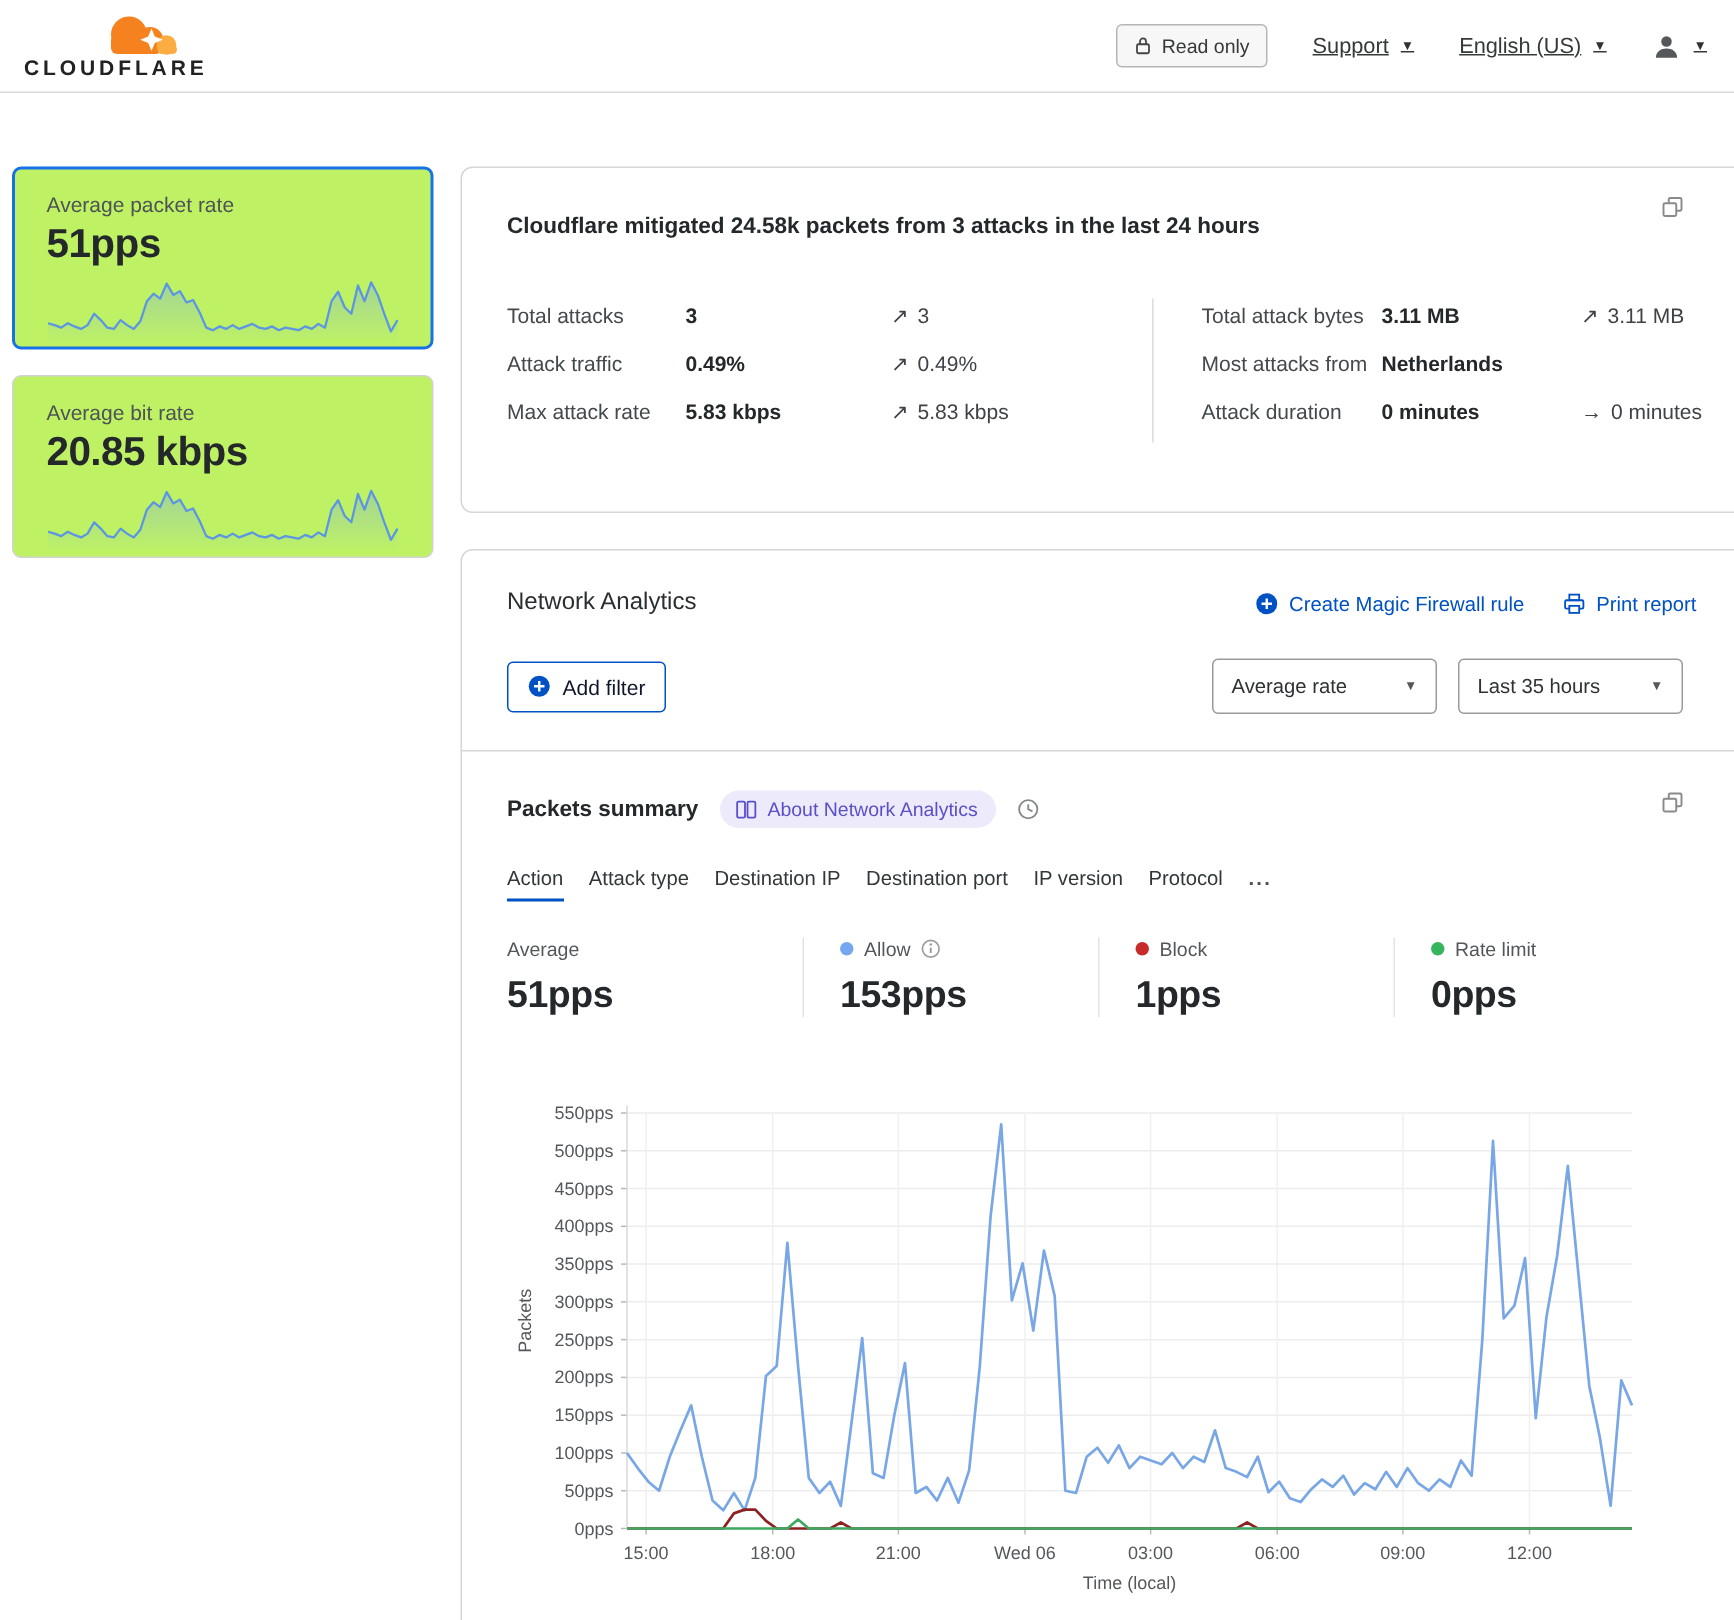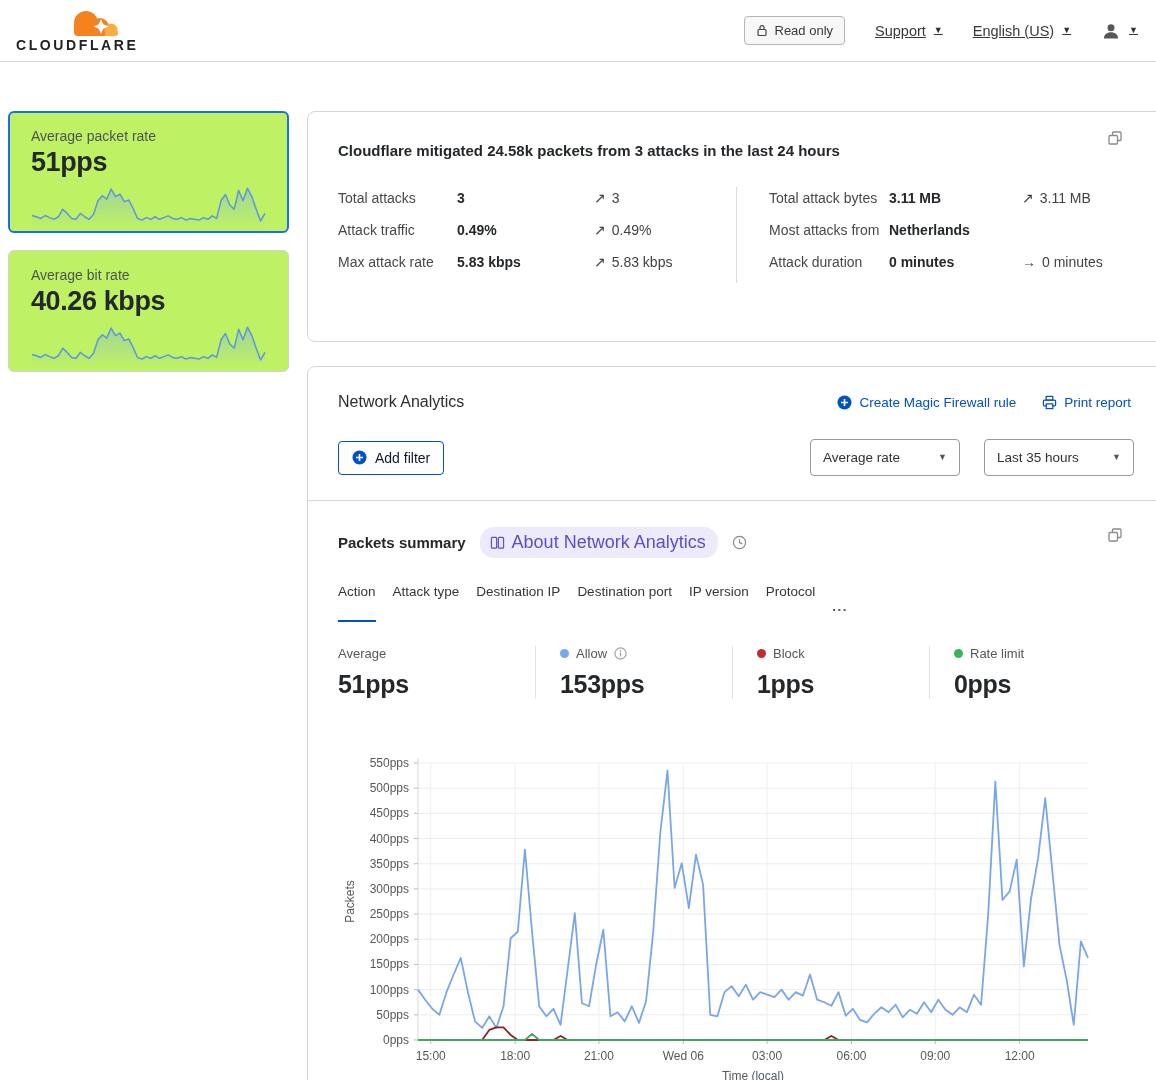--- a/index.html
+++ b/index.html
@@ -31,57 +31,57 @@
   .card-label { font-size:14px; color:#4f5356; }
   .card-value { font-size:27px; font-weight:700; color:#24282b; margin-top:3px; letter-spacing:-0.4px; }
   .spark { display:block; margin-top:2px; }
 
   
   .panel { border:1px solid #d6d6d6; border-radius:8px; background:#fff; }
   .panel1 { height:231px; padding:30px 30px 0; position:relative; margin-bottom:24px; }
   .panel1-title { font-size:15px; font-weight:700; color:#24282b; }
   .copy-btn { position:absolute; top:18px; right:63px; cursor:pointer; }
 
-  .stats-flex { display:flex; margin-top:28px; }
+  .stats-flex { display:flex; margin-top:40px;gap:32px; }
   .stats-col1 { width:398px; flex:none; }
   .stats-col2 { flex:1; border-left:1px solid #dcdcdc; padding-left:32px; }
   .srow { display:grid; grid-template-columns:119px 137px auto; margin-bottom:10px;
     font-size:14px; line-height:22px; align-items:start; }
   .stats-col2 .srow { grid-template-columns:120px 133px auto; }
   .srow .lbl { color:#45494c; padding-right:8px; }
   .srow .val { font-weight:700; color:#24282b; }
   .srow .trend { color:#3f4246; }
   .trend .arrow { margin-right:6px; }
 
   .panel2 { height:800px; }
   .na-section { padding:26px 30px 24px; }
   .na-head { display:flex; justify-content:space-between; align-items:center; }
   .na-title { font-size:16px; font-weight:400; color:#2b2e30; }
   .na-links { display:flex; gap:26px; align-items:center; padding-right:25px;
     font-size:13.5px; color:#0051c3; }
   .na-link { display:flex; align-items:flex-end; gap:7px; cursor:pointer; }
   .filter-row { display:flex; justify-content:space-between; align-items:center; margin-top:28px; }
   .add-filter { display:flex; align-items:center; gap:8px; border:1px solid #0051c3;
     color:#0f172a; background:#fff; border-radius:4px; padding:8px 13px; font-size:14px; cursor:pointer; }
-  .selects { display:flex; gap:24px; padding-right:22px; }
+  .selects { display:flex; gap:14px; padding-right:34px; }
   .select { width:150px; height:37px; border:1px solid #9a9a9a; border-radius:4px;
     display:flex; align-items:center; justify-content:space-between; padding:0 12px;
     font-size:13.5px; color:#2f3234; background:#fff; cursor:pointer; }
   .select .caret { color:#55585b; }
 
   .packets-section { border-top:1px solid #d6d6d6; padding:26px 30px; position:relative; }
   .ps-head { display:flex; align-items:center; gap:14px; }
   .ps-title { font-size:15px; font-weight:700; color:#24282b; }
   .pill { background:#edeafc; color:#5a50c8; border-radius:14px; padding:5px 12px 5px 10px;
-    font-size:18px; display:flex; align-items:center; gap:7px; cursor:pointer; }
+    font-size:13px; display:flex; align-items:center; gap:7px; cursor:pointer; }
   .clock-btn { cursor:pointer; display:flex; }
   .ps-copy { position:absolute; top:26px; right:63px; cursor:pointer; }
 
   .tabs { display:flex; gap:17px; margin-top:26px; font-size:13.5px; color:#33373a; align-items:flex-end; }
-  .tab { padding-bottom:21px; border-bottom:2px solid transparent; cursor:pointer; }
+  .tab { padding-bottom:6px; border-bottom:2px solid transparent; cursor:pointer; }
   .tab.active { border-bottom-color:#0051c3; }
   .tab-more { font-weight:700; color:#4e5154; letter-spacing:1.5px; padding-bottom:8px; cursor:pointer; }
 
   .stats-row { display:flex; margin-top:24px; }
   .stat { width:197px; padding-left:24px; border-left:1px solid #e3e3e3; }
   .stat:first-child { border-left:none; padding-left:0; }
   .stat-label { font-size:13px; color:#53575a; display:flex; align-items:center; gap:7px; }
   .dot { width:9px; height:9px; border-radius:50%; display:inline-block; }
   .dot-allow { background:#74a7f0; }
   .dot-block { background:#c62a2a; }
@@ -152,21 +152,21 @@
               <stop offset="0%" stop-color="rgba(121,167,230,0.40)"></stop>
               <stop offset="100%" stop-color="rgba(121,167,230,0.02)"></stop>
             </linearGradient>
           </defs>
           <polygon points="1,47 1,35.5 5.39622641509434,36.76 9.79245283018868,38.44 14.18867924528302,35.5 18.58490566037736,37.6 22.9811320754717,39.28 27.37735849056604,36.76 31.77358490566038,29.2 36.16981132075472,33.4 40.56603773584906,38.44 44.9622641509434,39.28 49.35849056603774,33.4 53.75471698113208,36.76 58.15094339622642,39.28 62.54716981132076,34.239999999999995 66.94339622641509,20.8 71.33962264150944,15.760000000000002 75.73584905660377,19.12 80.13207547169812,9.04 84.52830188679245,16.6 88.9245283018868,14.079999999999998 93.32075471698113,21.64 97.71698113207547,19.96 102.11320754716981,28.36 106.50943396226415,38.44 110.90566037735849,40.12 115.30188679245283,37.6 119.69811320754717,39.28 124.09433962264151,36.76 128.49056603773585,39.28 132.88679245283018,37.6 137.28301886792454,35.92 141.67924528301887,38.44 146.0754716981132,39.28 150.47169811320754,37.6 154.8679245283019,40.12 159.26415094339623,38.44 163.66037735849056,39.28 168.0566037735849,40.12 172.45283018867926,37.6 176.8490566037736,39.28 181.24528301886792,35.92 185.64150943396226,38.44 190.03773584905662,20.8 194.43396226415095,14.5 198.83018867924528,25 203.22641509433961,29.2 207.62264150943398,10.300000000000004 212.0188679245283,20.8 216.41509433962264,8.199999999999996 220.81132075471697,16.6 225.20754716981133,29.2 229.60377358490567,40.96 234,33.4 234,47" fill="url(#sg0)"></polygon>
           <polyline points="1,35.5 5.39622641509434,36.76 9.79245283018868,38.44 14.18867924528302,35.5 18.58490566037736,37.6 22.9811320754717,39.28 27.37735849056604,36.76 31.77358490566038,29.2 36.16981132075472,33.4 40.56603773584906,38.44 44.9622641509434,39.28 49.35849056603774,33.4 53.75471698113208,36.76 58.15094339622642,39.28 62.54716981132076,34.239999999999995 66.94339622641509,20.8 71.33962264150944,15.760000000000002 75.73584905660377,19.12 80.13207547169812,9.04 84.52830188679245,16.6 88.9245283018868,14.079999999999998 93.32075471698113,21.64 97.71698113207547,19.96 102.11320754716981,28.36 106.50943396226415,38.44 110.90566037735849,40.12 115.30188679245283,37.6 119.69811320754717,39.28 124.09433962264151,36.76 128.49056603773585,39.28 132.88679245283018,37.6 137.28301886792454,35.92 141.67924528301887,38.44 146.0754716981132,39.28 150.47169811320754,37.6 154.8679245283019,40.12 159.26415094339623,38.44 163.66037735849056,39.28 168.0566037735849,40.12 172.45283018867926,37.6 176.8490566037736,39.28 181.24528301886792,35.92 185.64150943396226,38.44 190.03773584905662,20.8 194.43396226415095,14.5 198.83018867924528,25 203.22641509433961,29.2 207.62264150943398,10.300000000000004 212.0188679245283,20.8 216.41509433962264,8.199999999999996 220.81132075471697,16.6 225.20754716981133,29.2 229.60377358490567,40.96 234,33.4" fill="none" stroke="#5b95e3" stroke-width="1.5" stroke-linejoin="round"></polyline>
         </svg>
     </div>
     <div class="card">
       <div class="card-label">Average bit rate</div>
-      <div class="card-value">40.26 kbps</div>
+      <div class="card-value">20.85 kbps</div>
       <svg class="spark" width="235" height="48">
           <defs>
             <linearGradient id="sg1" x1="0" y1="0" x2="0" y2="1">
               <stop offset="0%" stop-color="rgba(121,167,230,0.40)"></stop>
               <stop offset="100%" stop-color="rgba(121,167,230,0.02)"></stop>
             </linearGradient>
           </defs>
           <polygon points="1,47 1,35.5 5.39622641509434,36.76 9.79245283018868,38.44 14.18867924528302,35.5 18.58490566037736,37.6 22.9811320754717,39.28 27.37735849056604,36.76 31.77358490566038,29.2 36.16981132075472,33.4 40.56603773584906,38.44 44.9622641509434,39.28 49.35849056603774,33.4 53.75471698113208,36.76 58.15094339622642,39.28 62.54716981132076,34.239999999999995 66.94339622641509,20.8 71.33962264150944,15.760000000000002 75.73584905660377,19.12 80.13207547169812,9.04 84.52830188679245,16.6 88.9245283018868,14.079999999999998 93.32075471698113,21.64 97.71698113207547,19.96 102.11320754716981,28.36 106.50943396226415,38.44 110.90566037735849,40.12 115.30188679245283,37.6 119.69811320754717,39.28 124.09433962264151,36.76 128.49056603773585,39.28 132.88679245283018,37.6 137.28301886792454,35.92 141.67924528301887,38.44 146.0754716981132,39.28 150.47169811320754,37.6 154.8679245283019,40.12 159.26415094339623,38.44 163.66037735849056,39.28 168.0566037735849,40.12 172.45283018867926,37.6 176.8490566037736,39.28 181.24528301886792,35.92 185.64150943396226,38.44 190.03773584905662,20.8 194.43396226415095,14.5 198.83018867924528,25 203.22641509433961,29.2 207.62264150943398,10.300000000000004 212.0188679245283,20.8 216.41509433962264,8.199999999999996 220.81132075471697,16.6 225.20754716981133,29.2 229.60377358490567,40.96 234,33.4 234,47" fill="url(#sg1)"></polygon>
           <polyline points="1,35.5 5.39622641509434,36.76 9.79245283018868,38.44 14.18867924528302,35.5 18.58490566037736,37.6 22.9811320754717,39.28 27.37735849056604,36.76 31.77358490566038,29.2 36.16981132075472,33.4 40.56603773584906,38.44 44.9622641509434,39.28 49.35849056603774,33.4 53.75471698113208,36.76 58.15094339622642,39.28 62.54716981132076,34.239999999999995 66.94339622641509,20.8 71.33962264150944,15.760000000000002 75.73584905660377,19.12 80.13207547169812,9.04 84.52830188679245,16.6 88.9245283018868,14.079999999999998 93.32075471698113,21.64 97.71698113207547,19.96 102.11320754716981,28.36 106.50943396226415,38.44 110.90566037735849,40.12 115.30188679245283,37.6 119.69811320754717,39.28 124.09433962264151,36.76 128.49056603773585,39.28 132.88679245283018,37.6 137.28301886792454,35.92 141.67924528301887,38.44 146.0754716981132,39.28 150.47169811320754,37.6 154.8679245283019,40.12 159.26415094339623,38.44 163.66037735849056,39.28 168.0566037735849,40.12 172.45283018867926,37.6 176.8490566037736,39.28 181.24528301886792,35.92 185.64150943396226,38.44 190.03773584905662,20.8 194.43396226415095,14.5 198.83018867924528,25 203.22641509433961,29.2 207.62264150943398,10.300000000000004 212.0188679245283,20.8 216.41509433962264,8.199999999999996 220.81132075471697,16.6 225.20754716981133,29.2 229.60377358490567,40.96 234,33.4" fill="none" stroke="#5b95e3" stroke-width="1.5" stroke-linejoin="round"></polyline>
         </svg>

